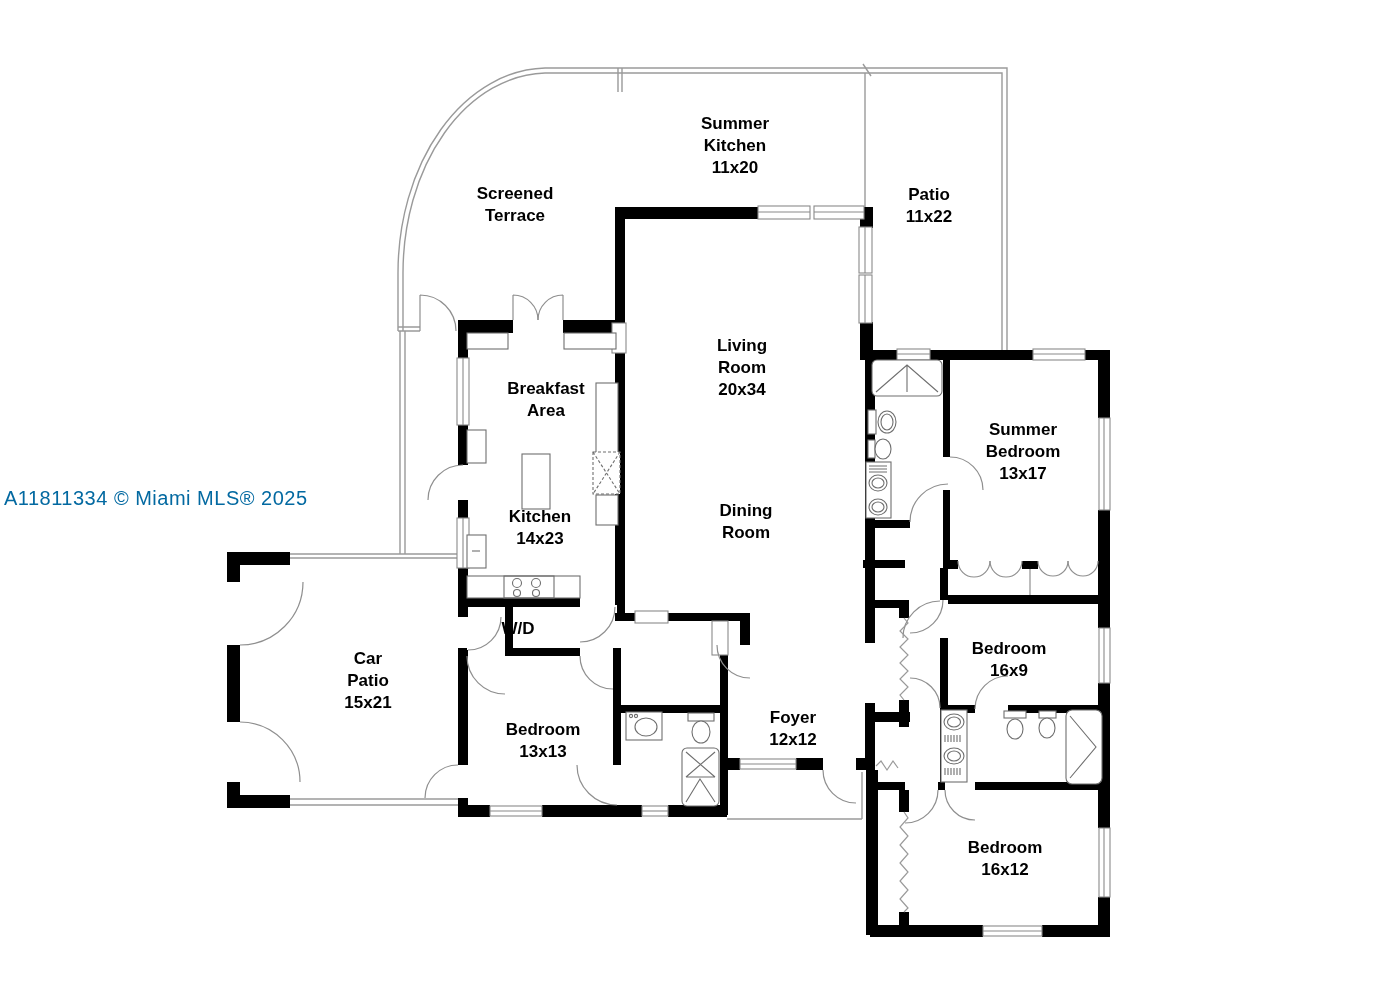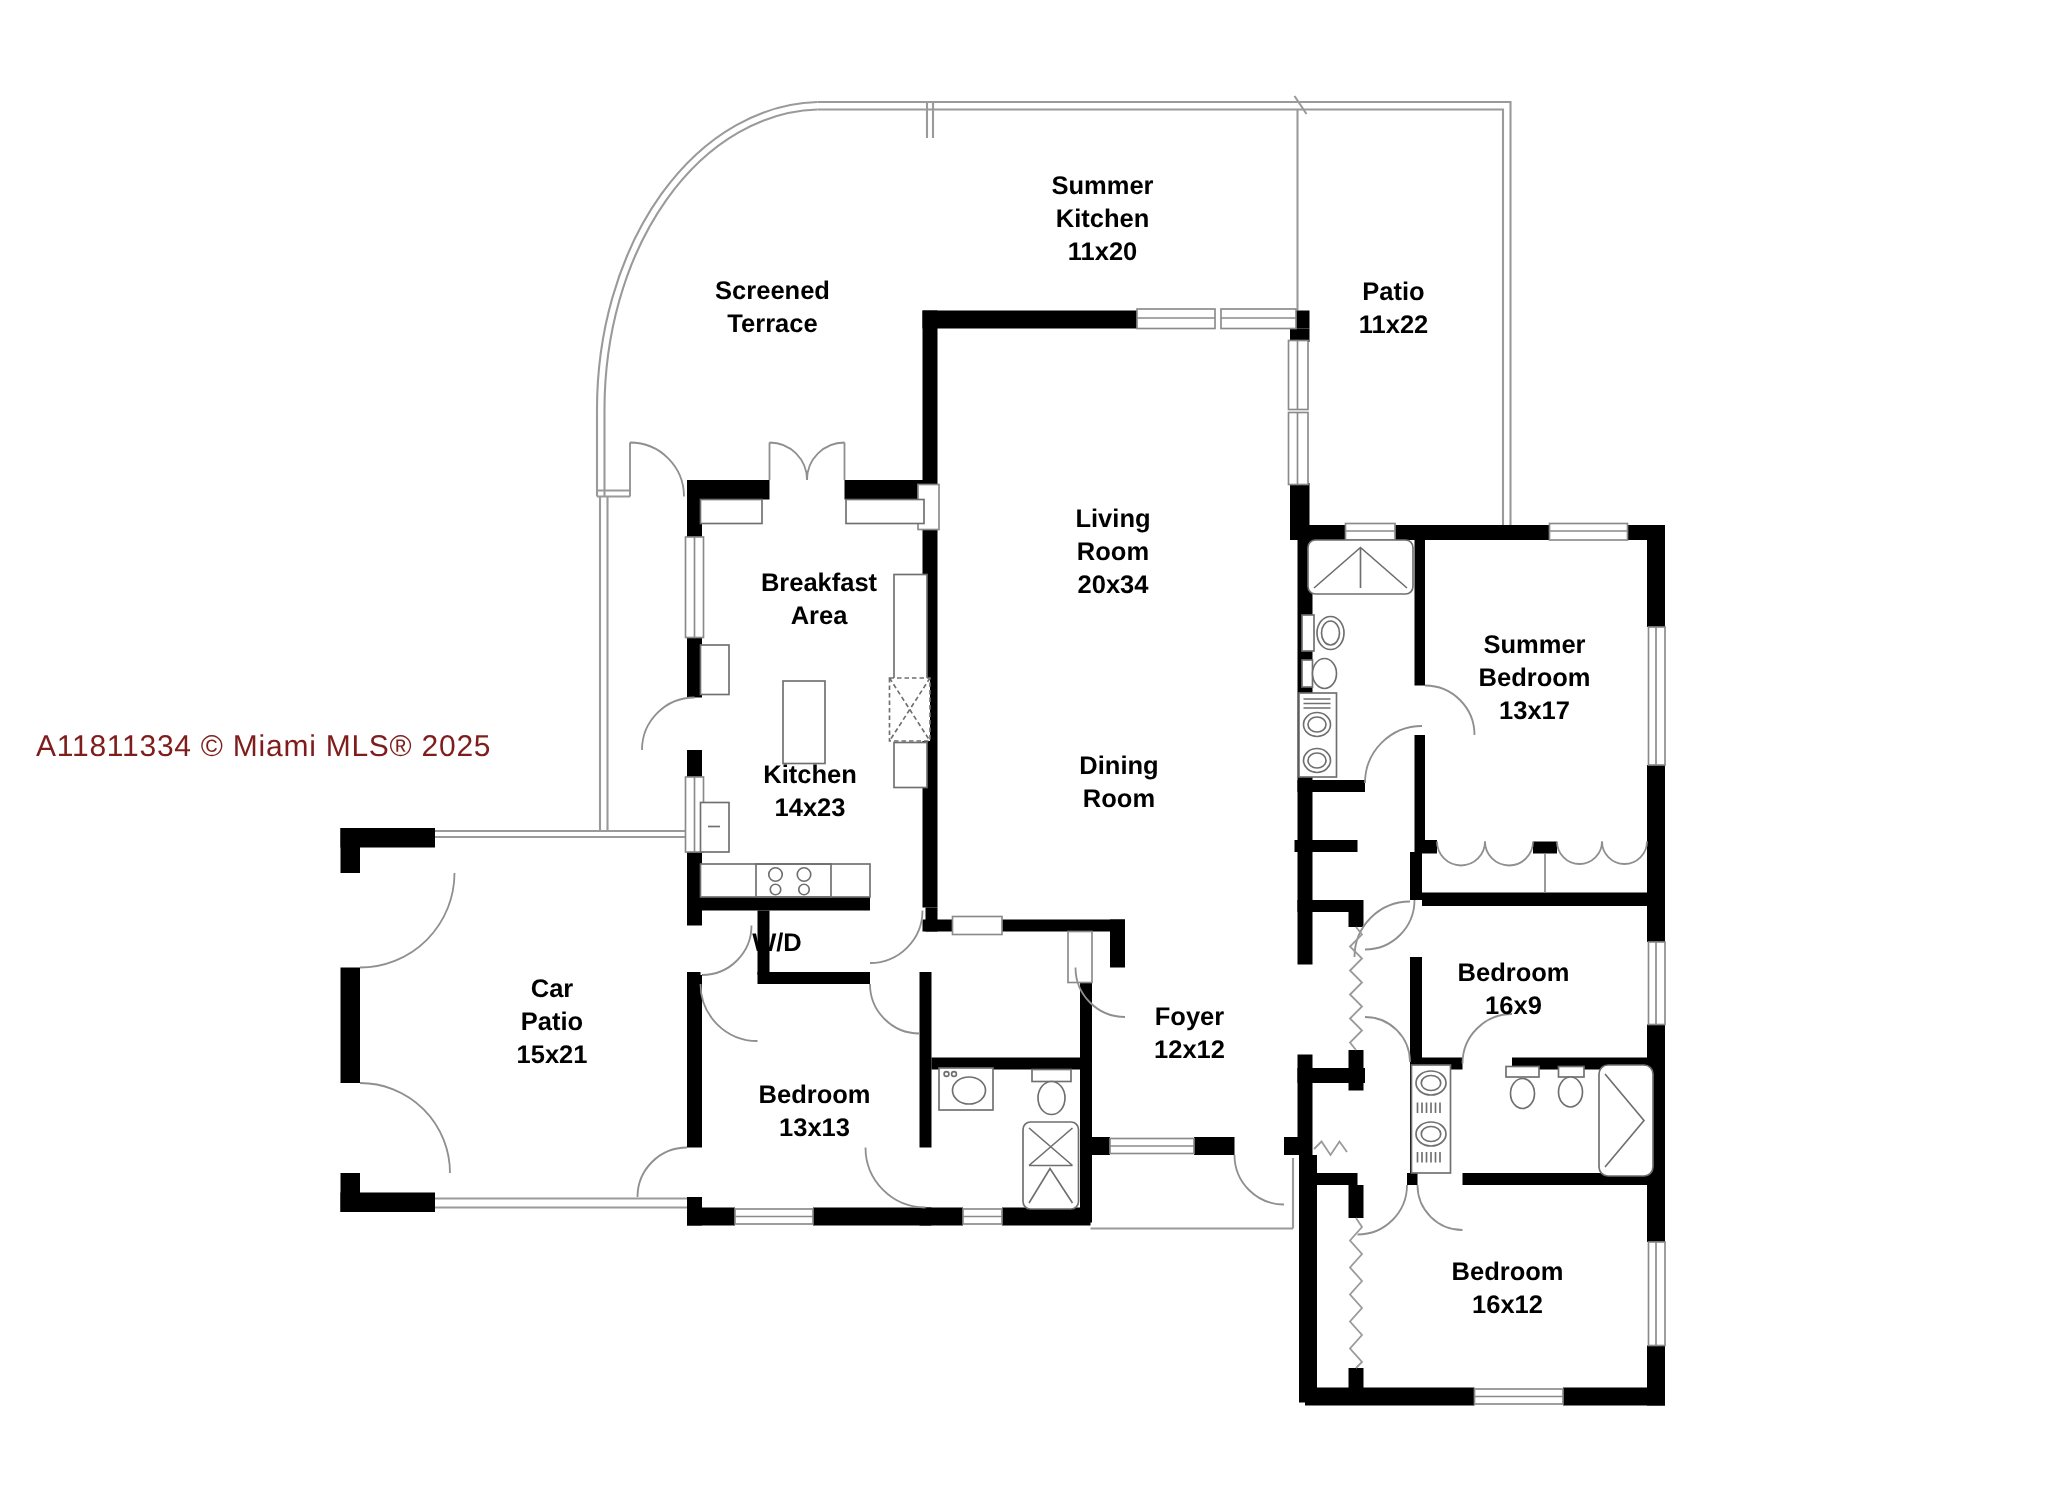--- a/index.html
+++ b/index.html
@@ -2,22 +2,22 @@
 <html><head>
 <meta charset="utf-8">
 <style>
   html,body{margin:0;padding:0;background:#ffffff;}
   #stage{position:relative;width:1352px;height:1000px;background:#ffffff;overflow:hidden;
          font-family:"Liberation Sans", sans-serif;}
   #plan-svg{position:absolute;left:0;top:0;}
   .lbl{position:absolute;transform:translate(-50%,-50%);text-align:center;
        font-weight:bold;font-size:17px;line-height:1.28;color:#000;
        white-space:pre-line;pointer-events:none;}
-  .watermark{position:absolute;left:24px;top:487px;font-size:20px;font-weight:normal;
-       color:#7f1d1d;letter-spacing:0.5px;}
+  .watermark{position:absolute;left:4px;top:487px;font-size:20px;font-weight:normal;
+       color:#0369a1;letter-spacing:0.5px;}
 </style>
 </head>
 <body>
 
 <div id="stage">
 
 <svg id="plan-svg" width="1375" height="1000" viewBox="0 0 1375 1000">
 
   <g stroke="#9a9a9a" stroke-width="1.4" fill="none">
     <path d="M 545,68 H 1007 V 350"></path>
@@ -317,21 +317,21 @@
 Bedroom
 13x17</div>
 <div class="lbl" style="left:540px;top:528px">Kitchen
 14x23</div>
 <div class="lbl" style="left:746px;top:522px">Dining
 Room</div>
 <div class="lbl" style="left:368px;top:681px">Car
 Patio
 15x21</div>
 <div class="lbl" style="left:518px;top:629px">W/D</div>
-<div class="lbl" style="left:793px;top:689px">Foyer
+<div class="lbl" style="left:793px;top:729px">Foyer
 12x12</div>
 <div class="lbl" style="left:543px;top:741px">Bedroom
 13x13</div>
 <div class="lbl" style="left:1009px;top:660px">Bedroom
 16x9</div>
 <div class="lbl" style="left:1005px;top:859px">Bedroom
 16x12</div>
 
 <div class="watermark">A11811334 © Miami MLS® 2025</div>
 

